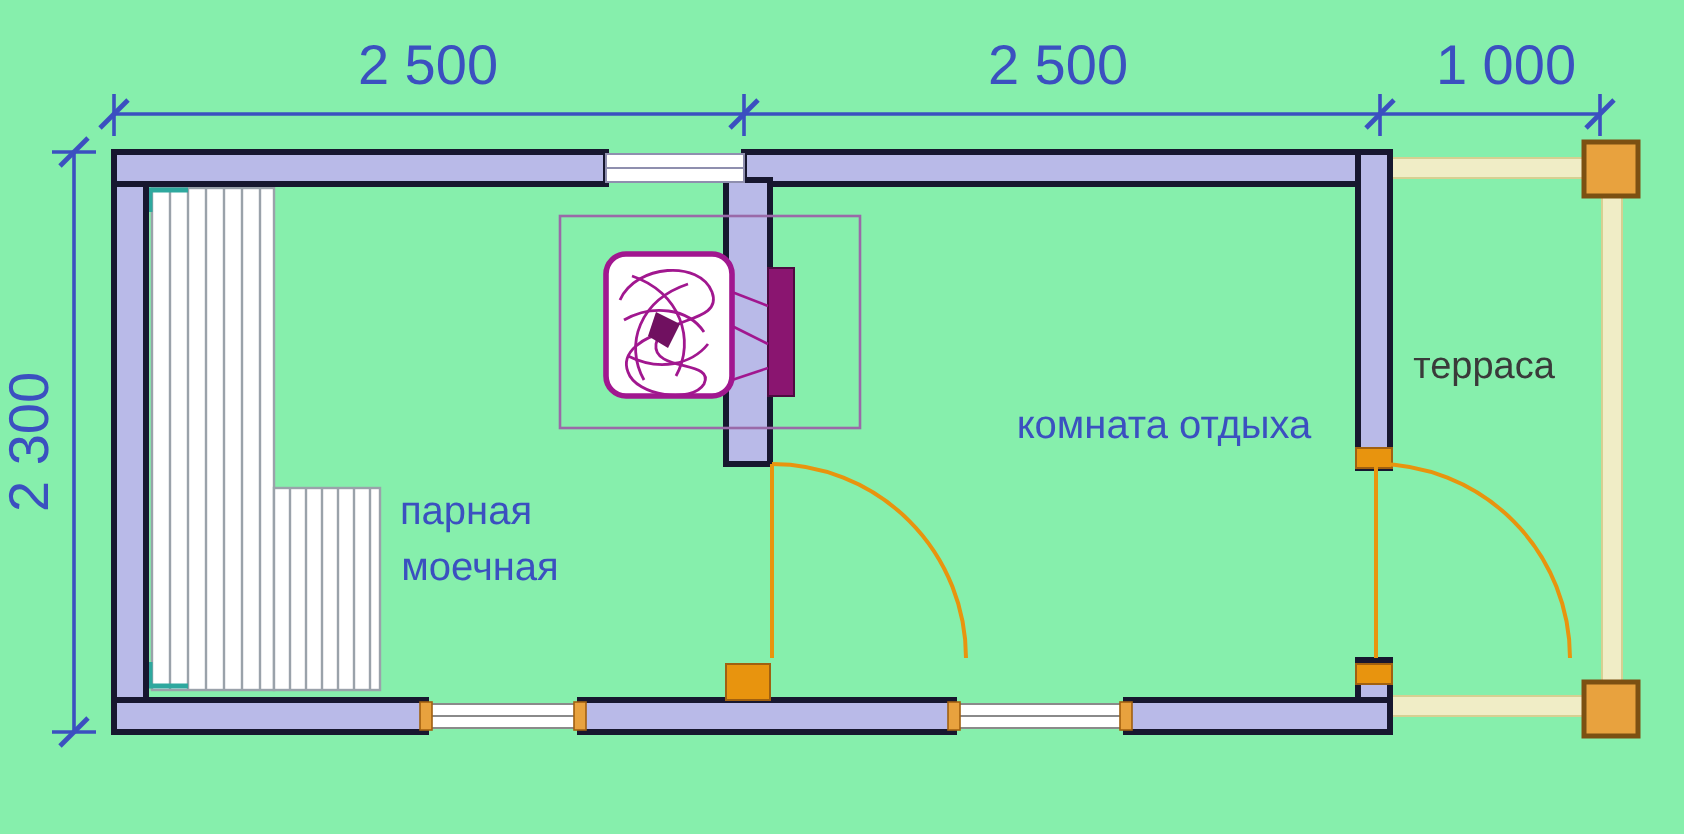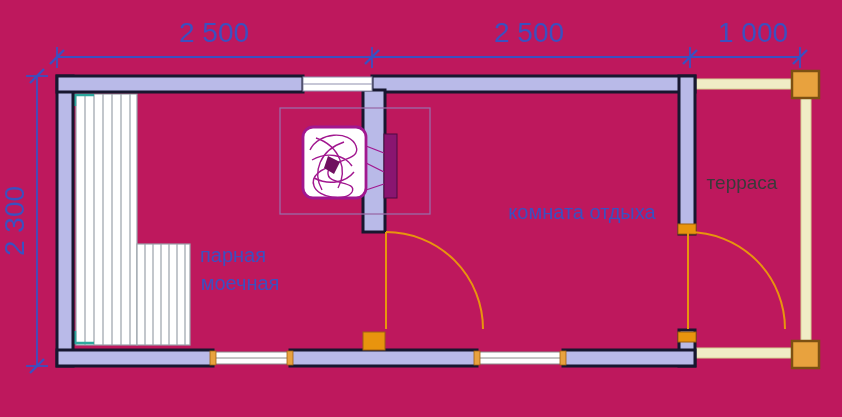--- a/index.html
+++ b/index.html
@@ -1,17 +1,17 @@
 <!DOCTYPE html>
 <html><head>
 <meta charset="utf-8">
 <style>
   html,body{margin:0;padding:0;background:#ffffff;}
   .stage{
-    position:relative;width:842px;height:417px;background:#be185d;overflow:hidden;
+    position:relative;width:842px;height:417px;background:#86efac;overflow:hidden;
     font-family:"Liberation Sans","DejaVu Sans",sans-serif;
   }
   .stage svg{position:absolute;left:0;top:0;}
   text.dim{fill:#3b50c0;font-size:28px;font-weight:500;}
   text.room{fill:#3b50c0;font-size:20px;}
   text.terrace-label{fill:#3a3a3a;font-size:19px;}
 </style>
 </head>
 <body>
 

